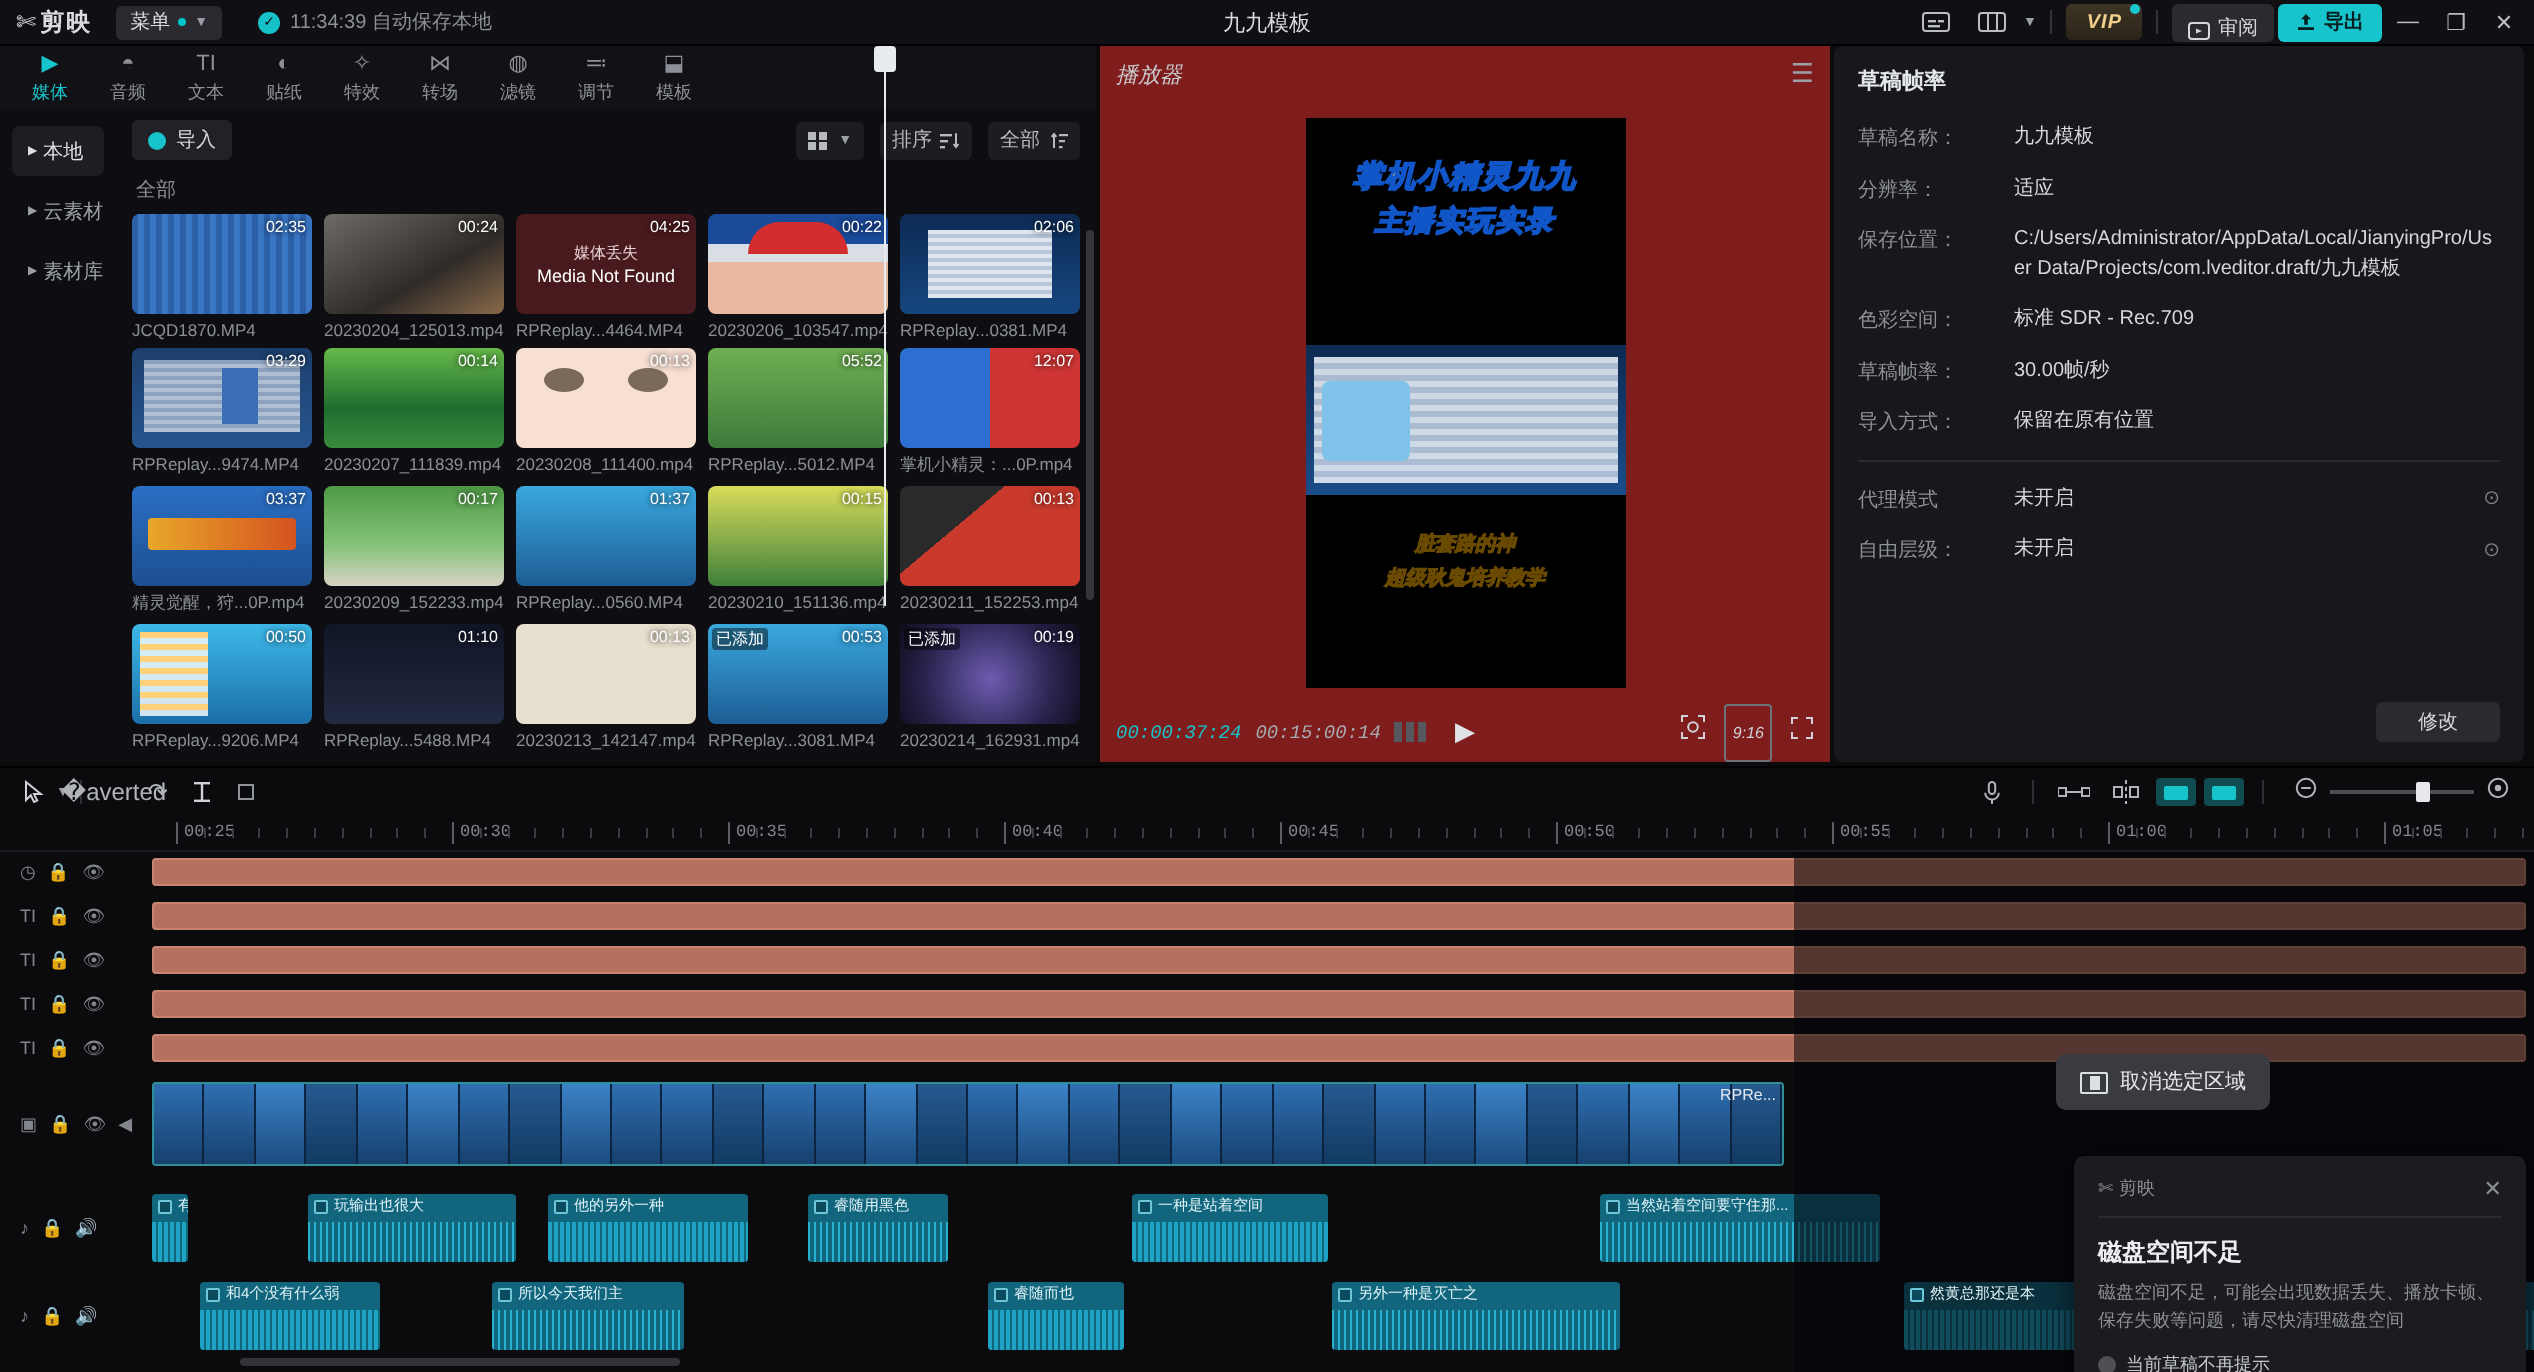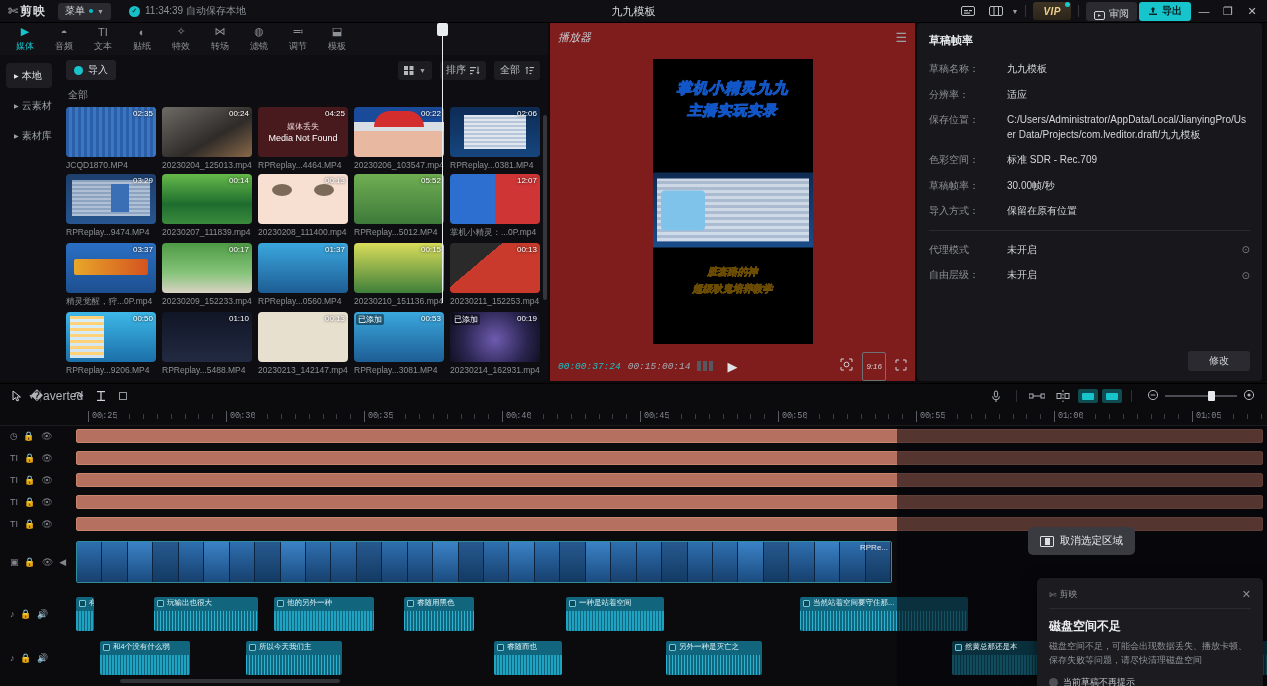--- a/index.html
+++ b/index.html
@@ -963,21 +963,21 @@
             </span>
             <span class="wave w2"></span>
           </div>
           <div class="aclip" style="left: 490px; width: 98px; top: 3px;">
             <span class="alabel">
               <span class="anote"></span>
               <span>一种是站着空间</span>
             </span>
             <span class="wave"></span>
           </div>
-          <div class="aclip" style="left: 724px; width: 168px; top: 3px;">
+          <div class="aclip" style="left: 724px; width: 140px; top: 3px;">
             <span class="alabel">
               <span class="anote"></span>
               <span>当然站着空间要守住那...</span>
             </span>
             <span class="wave w2"></span>
           </div>
           <div class="aclip" style="left: 968px; width: 105px; top: 3px;">
             <span class="alabel">
               <span class="anote"></span>
               <span>灭亡之歌可以加</span>
@@ -1007,21 +1007,21 @@
             </span>
             <span class="wave w2"></span>
           </div>
           <div class="aclip" style="left: 418px; width: 68px; top: 3px;">
             <span class="alabel">
               <span class="anote"></span>
               <span>睿随而也</span>
             </span>
             <span class="wave"></span>
           </div>
-          <div class="aclip" style="left: 590px; width: 96px; top: 3px;">
+          <div class="aclip" style="left: 590px; width: 144px; top: 3px;">
             <span class="alabel">
               <span class="anote"></span>
               <span>另外一种是灭亡之</span>
             </span>
             <span class="wave w2"></span>
           </div>
           <div class="aclip" style="left: 876px; width: 100px; top: 3px;">
             <span class="alabel">
               <span class="anote"></span>
               <span>然黄总那还是本</span>

